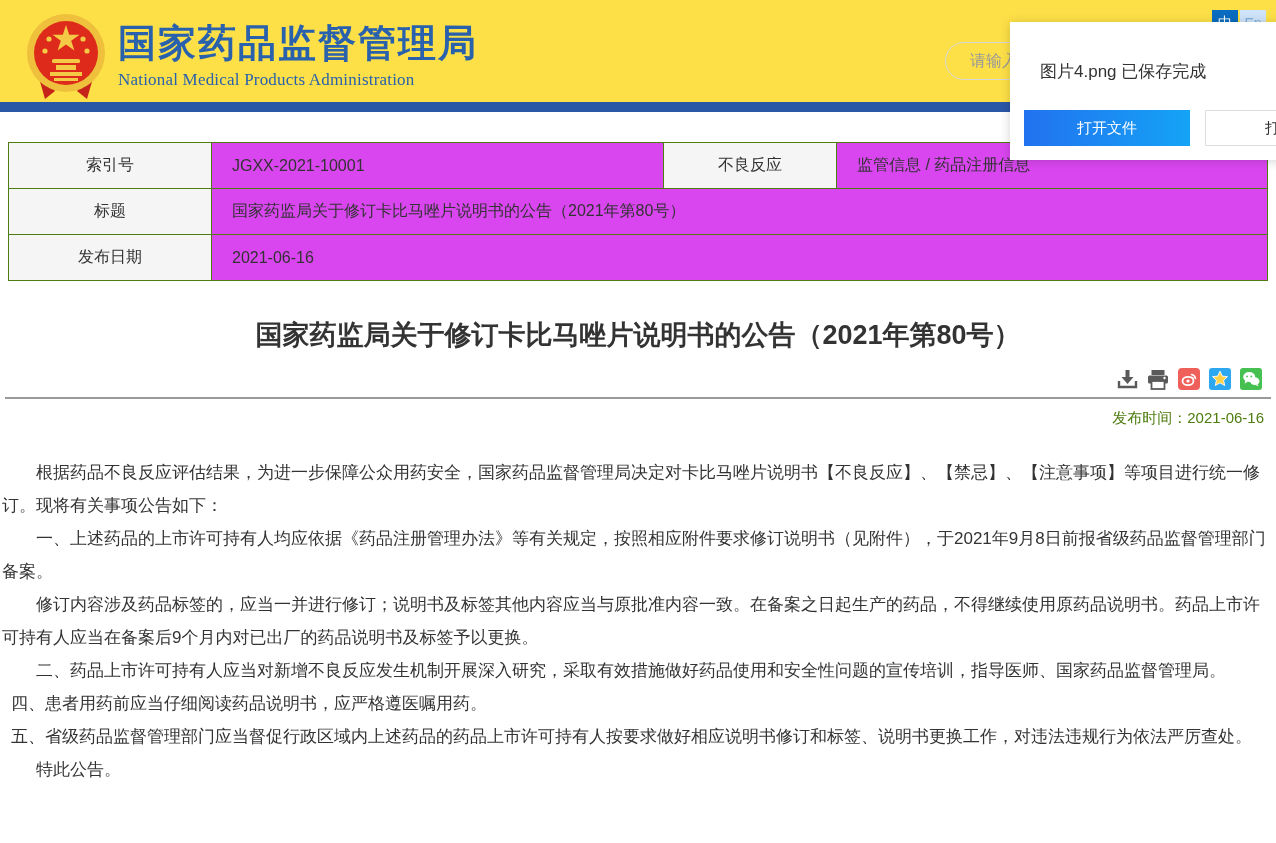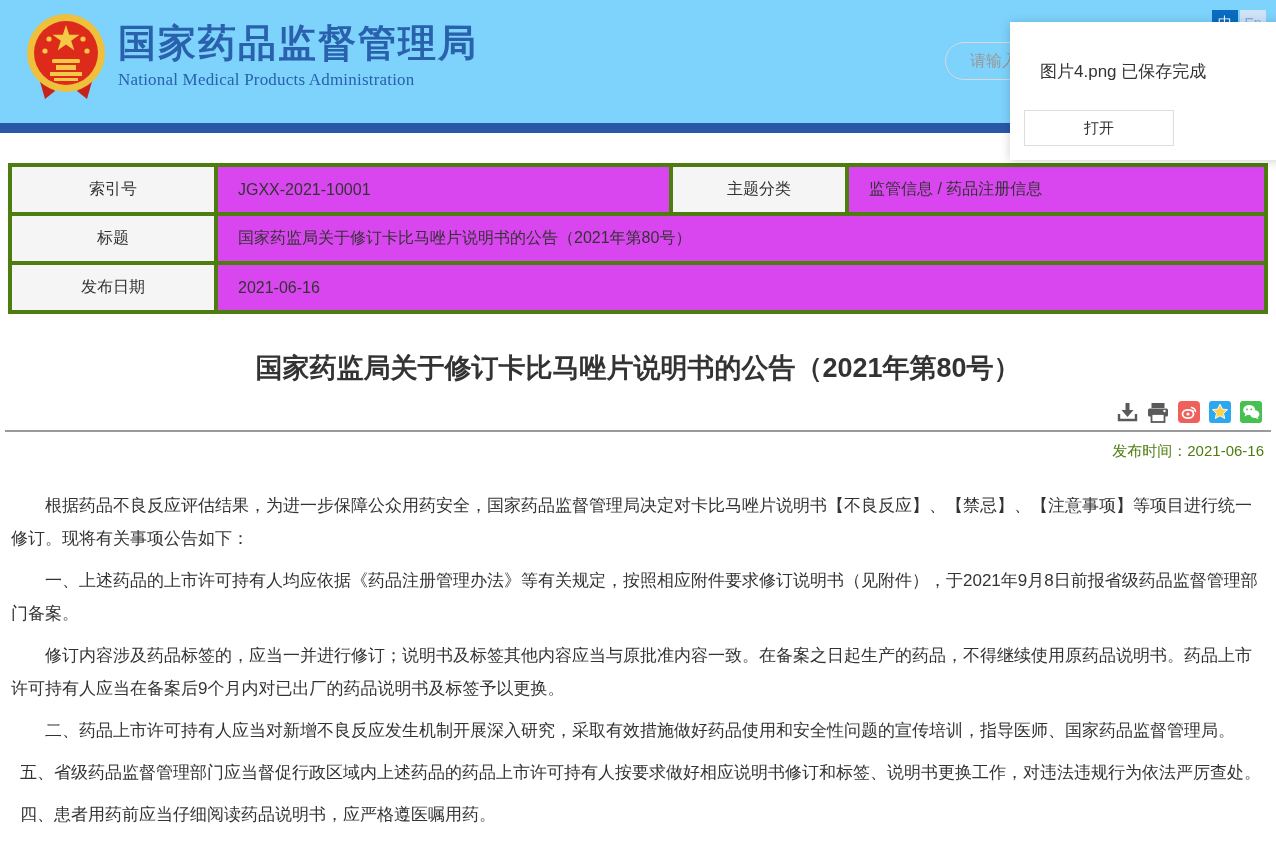--- a/index.html
+++ b/index.html
@@ -1,58 +1,58 @@
 <!DOCTYPE html>
 <html><head>
 <meta charset="utf-8">
 <style>
   html,body{margin:0;padding:0;background:#fff;}
   .page{position:relative;width:1276px;height:843px;overflow:hidden;background:#fff;
         font-family:"Liberation Sans","DejaVu Sans",sans-serif;color:#333;}
 
   
-  .site-header{position:relative;height:123px;background:#7dd3fc;padding-left:28px;}
+  .site-header{position:relative;height:102px;background:#fde047;padding-left:28px;}
   .emblem{position:absolute;left:25px;top:9px;width:82px;height:96px;}
   .site-title-block{position:absolute;left:118px;top:22px;}
   .site-title-zh{font-size:38px;font-weight:bold;color:#2961ad;letter-spacing:2px;line-height:42px;}
   .site-title-en{font-size:17px;color:#2961ad;margin-top:6px;letter-spacing:0.2px;font-family:Liberation Serif, serif;}
   .search-pill{position:absolute;left:945px;top:42px;width:310px;height:36px;border:1px solid #d9d9d9;
                border-radius:19px;display:flex;align-items:center;}
   .search-pill input{border:none;outline:none;background:transparent;margin-left:22px;font-size:16px;
                      color:#333;width:220px;font-family:inherit;}
   .search-pill input::placeholder{color:#999;}
   .lang-switch{position:absolute;top:10px;left:1212px;display:flex;}
   .lang-btn{width:26px;height:26px;font-size:14px;display:flex;align-items:center;justify-content:center;cursor:pointer;}
   .lang-zh{background:#0a6cc0;color:#fff;}
   .lang-en{background:#cfe4f9;color:#7fb0e0;margin-left:2px;}
 
   
   .nav-bar{height:10px;background:#2b57a7;}
 
   
   .info-table{border-collapse:collapse;margin:30px 8px 0 8px;width:1260px;table-layout:fixed;}
-  .info-table td{border:4px solid #4d7c0f;height:43px;font-size:16px;color:#333;}
+  .info-table td{border:1px solid #4d7c0f;height:43px;font-size:16px;color:#333;}
   .info-table .lbl{background:#f5f5f5;text-align:center;}
   .info-table .val{padding-left:20px;background:#d946ef;}
   .c1{width:200px;} .c2{width:430px;} .c3{width:170px;}
 
   
   .article-title{margin:36px 20px 0 20px;text-align:center;font-size:27px;font-weight:bold;color:#333;line-height:36px;}
   .share-row{display:flex;justify-content:flex-end;align-items:center;gap:9px;margin:14px 14px 0 0;height:24px;}
   .tool-icon{cursor:pointer;display:flex;align-items:center;}
   .sq-icon{width:22px;height:22px;border-radius:4px;display:flex;align-items:center;justify-content:center;cursor:pointer;}
   .weibo-bg{background:#f0605a;}
   .qzone-bg{background:#2da8f0;border-radius:3px;}
   .wechat-bg{background:#46c050;border-radius:3px;}
   .divider{border-top:2px solid #9a9a9a;margin:6px 5px 0 5px;}
   .publish-time{text-align:right;color:#4d7c0f;font-size:15px;margin:10px 12px 0 0;}
 
   
   .article-body{margin:28px 2px 0 2px;font-size:17px;line-height:33px;color:#333;}
-  .article-body p{margin:9px;}
+  .article-body p{margin:0;}
   .ind2{text-indent:34px;}
   .ind-s{text-indent:9px;}
 
   
   .download-popup{position:absolute;left:1010px;top:22px;width:330px;height:138px;background:#fff;
                   box-shadow:0 1px 10px rgba(0,0,0,0.18);z-index:10;}
   .popup-msg{margin:38px 0 0 30px;font-size:17px;color:#333;}
   .popup-buttons{position:absolute;left:14px;top:88px;display:flex;gap:15px;}
   .btn-primary{width:166px;height:36px;border:none;color:#fff;font-size:15px;cursor:pointer;
                background:linear-gradient(90deg,#2272ef,#14a3f6);font-family:inherit;}
@@ -93,21 +93,21 @@
     </div>
   </div>
 
   <div class="nav-bar"></div>
 
   <table class="info-table">
     <tbody>
         <tr>
       <td class="lbl c1">索引号</td>
       <td class="val c2">JGXX-2021-10001</td>
-      <td class="lbl c3">主题分类</td>
+      <td class="lbl c3">不良反应</td>
       <td class="val">监管信息 / 药品注册信息</td>
     </tr>
     <tr>
       <td class="lbl c1">标题</td>
       <td class="val" colspan="3">国家药监局关于修订卡比马唑片说明书的公告（2021年第80号）</td>
     </tr>
     <tr>
       <td class="lbl c1">发布日期</td>
       <td class="val" colspan="3">2021-06-16</td>
     </tr>
@@ -159,25 +159,26 @@
 
   <div class="divider"></div>
 
   <div class="publish-time"><span>发布时间：</span><span>2021-06-16</span></div>
 
   <div class="article-body">
     <p class="ind2">根据药品不良反应评估结果，为进一步保障公众用药安全，国家药品监督管理局决定对卡比马唑片说明书【不良反应】、【禁忌】、【注意事项】等项目进行统一修订。现将有关事项公告如下：</p>
     <p class="ind2">一、上述药品的上市许可持有人均应依据《药品注册管理办法》等有关规定，按照相应附件要求修订说明书（见附件），于2021年9月8日前报省级药品监督管理部门备案。</p>
     <p class="ind2">修订内容涉及药品标签的，应当一并进行修订；说明书及标签其他内容应当与原批准内容一致。在备案之日起生产的药品，不得继续使用原药品说明书。药品上市许可持有人应当在备案后9个月内对已出厂的药品说明书及标签予以更换。</p>
     <p class="ind2">二、药品上市许可持有人应当对新增不良反应发生机制开展深入研究，采取有效措施做好药品使用和安全性问题的宣传培训，指导医师、国家药品监督管理局。</p>
+    <p class="ind-s">四、患者用药前应当仔细阅读药品说明书，应严格遵医嘱用药。</p>
     <p class="ind-s">五、省级药品监督管理部门应当督促行政区域内上述药品的药品上市许可持有人按要求做好相应说明书修订和标签、说明书更换工作，对违法违规行为依法严厉查处。</p>
-    <p class="ind-s">四、患者用药前应当仔细阅读药品说明书，应严格遵医嘱用药。</p>
     <p class="ind2">特此公告。</p>
   </div>
 
   <div class="download-popup">
     <div class="popup-msg">图片4.png 已保存完成</div>
     <div class="popup-buttons">
+      <button class="btn-primary">打开文件</button>
       <button class="btn-secondary">打开</button>
     </div>
   </div>
 
 </div>
 
 </body></html>

